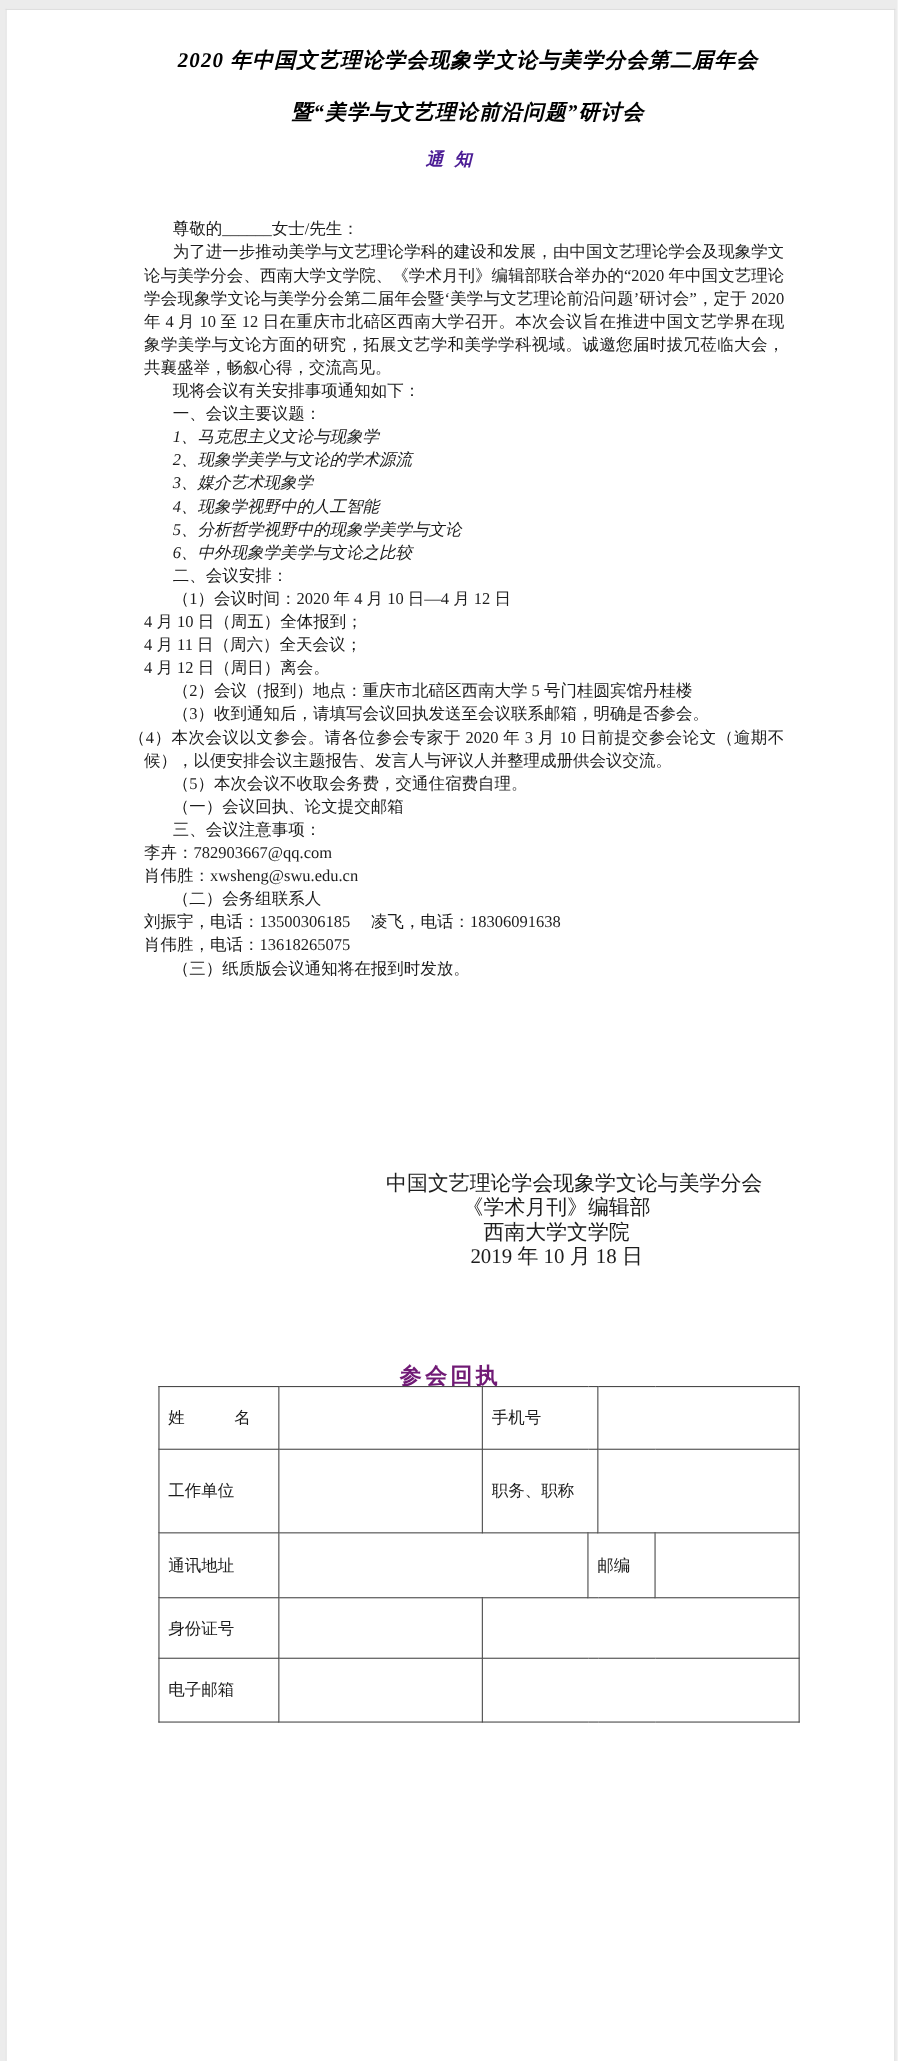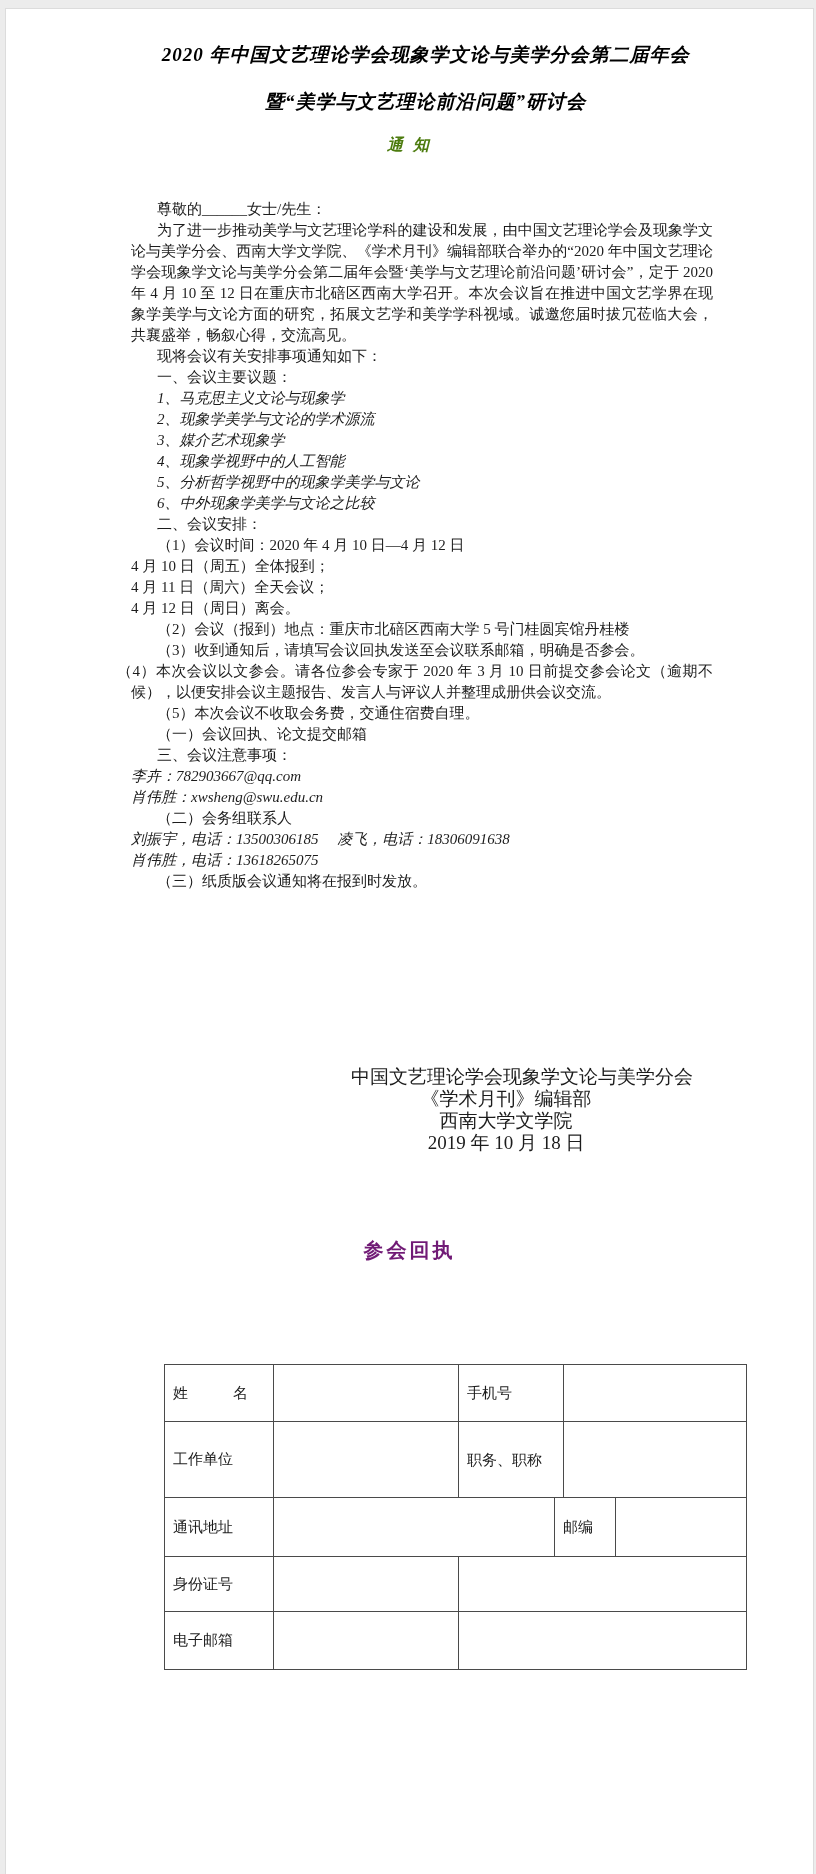--- a/index.html
+++ b/index.html
@@ -17,48 +17,48 @@
   }
   
   .title-line{
     position:absolute;left:0;width:100%;text-align:center;
     font-weight:bold;font-style:italic;font-size:19px;letter-spacing:1px;color:#000;padding-left:16px;
   }
   .t1{top:33px;}
   .t2{top:80px;text-align:center;}
   .notice-label{
     position:absolute;left:0;top:126px;width:100%;text-align:center;
-    font-weight:bold;font-style:italic;font-size:16px;letter-spacing:3px;color:#4d7c0f;
+    font-weight:bold;font-style:italic;font-size:16px;letter-spacing:3px;color:#4c1d95;
   }
   
   .body-text{
     position:absolute;left:125px;top:190px;width:582px;
     font-size:15px;line-height:21px;text-align:justify;
   }
   .body-text p{margin:0;padding:0;}
   .ind{text-indent:26px;}
   .sub-date{padding-left:48px;}
-  .sub-contact{padding-left:42px;font-style:italic;}
+  .sub-contact{padding-left:42px;}
   .hang{padding-left:40px;text-indent:-14px;}
   .kai{font-style:italic;}
   
   .signature{
     position:absolute;left:345px;top:1057px;width:310px;
     font-size:19px;line-height:22px;text-align:center;
   }
   .signature div{white-space:nowrap;}
   
   .reply-title{
     position:absolute;left:0;top:1228px;width:100%;text-align:center;
     font-family:"Liberation Sans", sans-serif;
     font-weight:bold;font-size:20px;letter-spacing:3px;color:#701a75;
   }
   table.reply{
-    position:absolute;left:138px;top:1355px;width:582px;
-    border-collapse:collapse;table-layout:fixed;margin-left:20px;
+    position:absolute;left:138px;top:1251px;width:582px;
+    border-collapse:collapse;table-layout:fixed;
   }
   table.reply td{
     border:1px solid #4a4a4a;
     font-size:15px;vertical-align:middle;
     padding:2px 4px 2px 8px;color:#1c1c1c;
   }
   tr.r1{height:57px;} tr.r2{height:76px;} tr.r3{height:59px;} tr.r4{height:55px;} tr.r5{height:58px;}
   td.lbl{text-align:justify;}
   td.pos-lbl{padding-right:28px;line-height:32px;}
   td.blank{background:#ffffff;}

